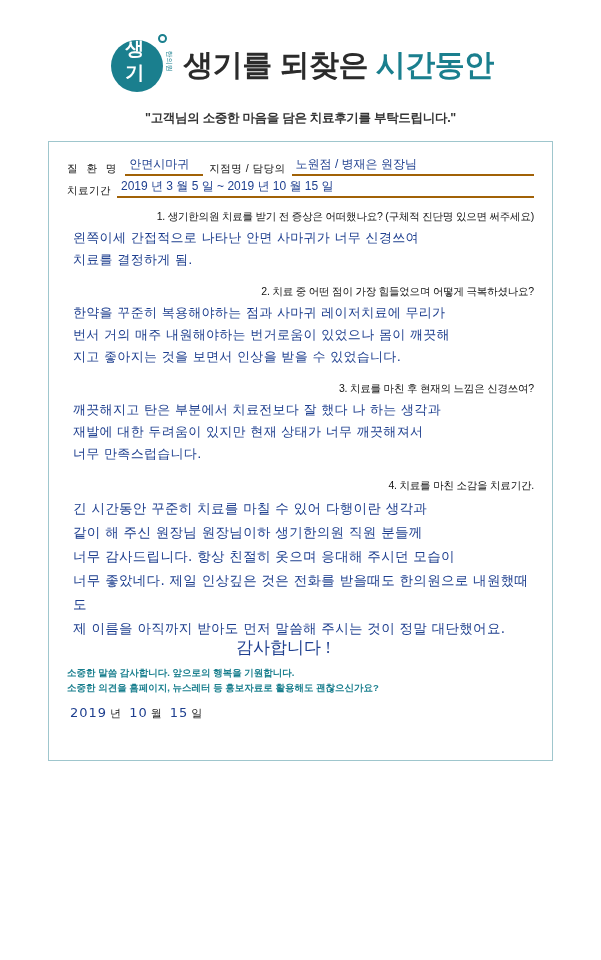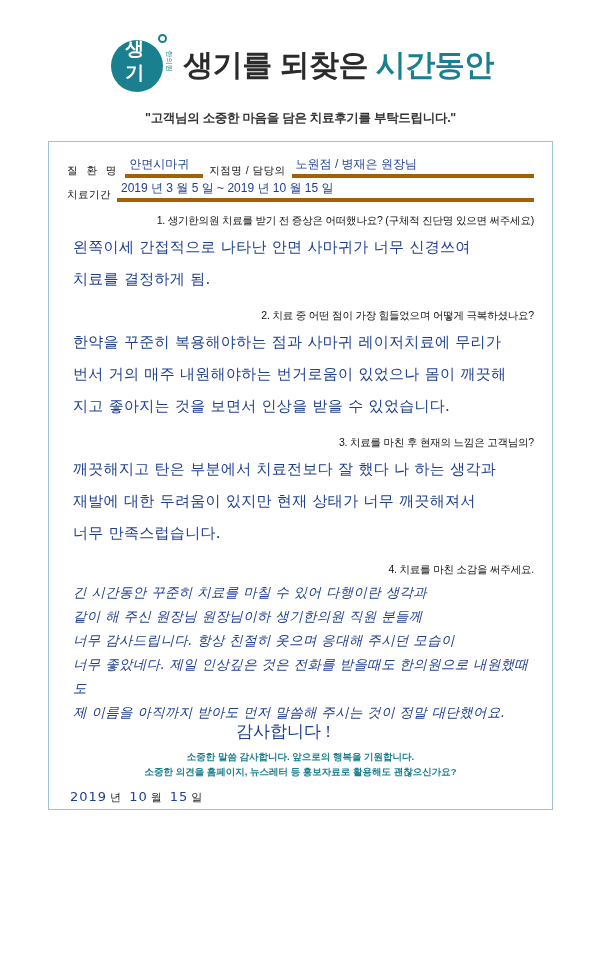--- a/index.html
+++ b/index.html
@@ -99,73 +99,73 @@
     color: #333;
     letter-spacing: -0.3px;
   }
 
   
   .sheet {
     position: relative;
     margin: 14px 48px 0 48px;
     border: 1px solid #9fc6cd;
     background: #ffffff;
-    padding: 14px 18px 4px 18px;
+    padding: 14px 18px 21px 18px;
     box-sizing: border-box;
     min-height: 620px;
   }
 
   .field-row {
     display: flex;
     align-items: flex-end;
     font-size: 10.5px;
     color: #222;
     margin-bottom: 2px;
     gap: 6px;
   }
   .field-label {
     letter-spacing: 3px;
     color: #111;
     white-space: nowrap;
     font-size: 10.5px;
   }
   .field-label.tight { letter-spacing: 0.5px; }
   .hand-line {
-    border-bottom: 4px solid #a16207;
+    border-bottom: 2px solid #a16207;
     flex: 1 1 auto;
     padding: 0 4px 1px 4px;
     color: #1e3f8f;
     font-size: 12px;
     white-space: nowrap;
     overflow: hidden;
   }
   .hand-line.narrow { flex: 0 0 auto; min-width: 70px; }
 
   .q {
     margin-top: 12px;
     font-size: 10.5px;
     color: #111;
     letter-spacing: -0.2px;
     text-align: right;
   }
   .answer {
     color: #1e3f8f;
-    font-size: 15px;
-    line-height: 32px;
+    font-size: 13px;
+    line-height: 22px;
     padding: 3px 4px 2px 6px;
     white-space: pre-wrap;
     font-family: "DejaVu Sans", sans-serif;
     letter-spacing: 0.3px;
   }
-  .answer.big { font-size: 13.5px; line-height: 24px; font-style: italic; }
+  .answer.big { font-size: 13.5px; line-height: 24px; }
 
   
   .foot-note {
     margin-top: 6px;
-    text-align: center;
+    text-align: left;
     font-size: 9.5px;
     color: #1a7f8e;
     font-weight: bold;
     line-height: 15px;
   }
   .consent-row {
     margin-top: 6px;
     display: flex;
     align-items: center;
     gap: 10px;
@@ -277,28 +277,28 @@
 치료를 결정하게 됨.</div>
 
     <div class="q"><span>2.</span>
       <span>치료 중 어떤 점이 가장 힘들었으며 어떻게 극복하셨나요?</span>
     </div>
     <div class="answer">한약을 꾸준히 복용해야하는 점과 사마귀 레이저치료에 무리가
 번서 거의 매주 내원해야하는 번거로움이 있었으나 몸이 깨끗해
 지고 좋아지는 것을 보면서 인상을 받을 수 있었습니다.</div>
 
     <div class="q"><span>3.</span>
-      <span>치료를 마친 후 현재의 느낌은 고객님의?</span>
+      <span>치료를 마친 후 현재의 느낌은 신경쓰여?</span>
     </div>
     <div class="answer">깨끗해지고 탄은 부분에서 치료전보다 잘 했다 나 하는 생각과
 재발에 대한 두려움이 있지만 현재 상태가 너무 깨끗해져서
 너무 만족스럽습니다.</div>
 
     <div class="q"><span>4.</span>
-      <span>치료를 마친 소감을 써주세요.</span>
+      <span>치료를 마친 소감을 치료기간.</span>
     </div>
     <div class="answer big">긴 시간동안 꾸준히 치료를 마칠 수 있어 다행이란 생각과
 같이 해 주신 원장님 원장님이하 생기한의원 직원 분들께
 너무 감사드립니다. 항상 친절히 옷으며 응대해 주시던 모습이
 너무 좋았네다. 제일 인상깊은 것은 전화를 받을때도 한의원으로 내원했때도
 제 이름을 아직까지 받아도 먼저 말씀해 주시는 것이 정말 대단했어요.</div>
 
     <div class="thanks-script"><span>감사합니다 !</span></div>
 
     <div class="foot-note">

